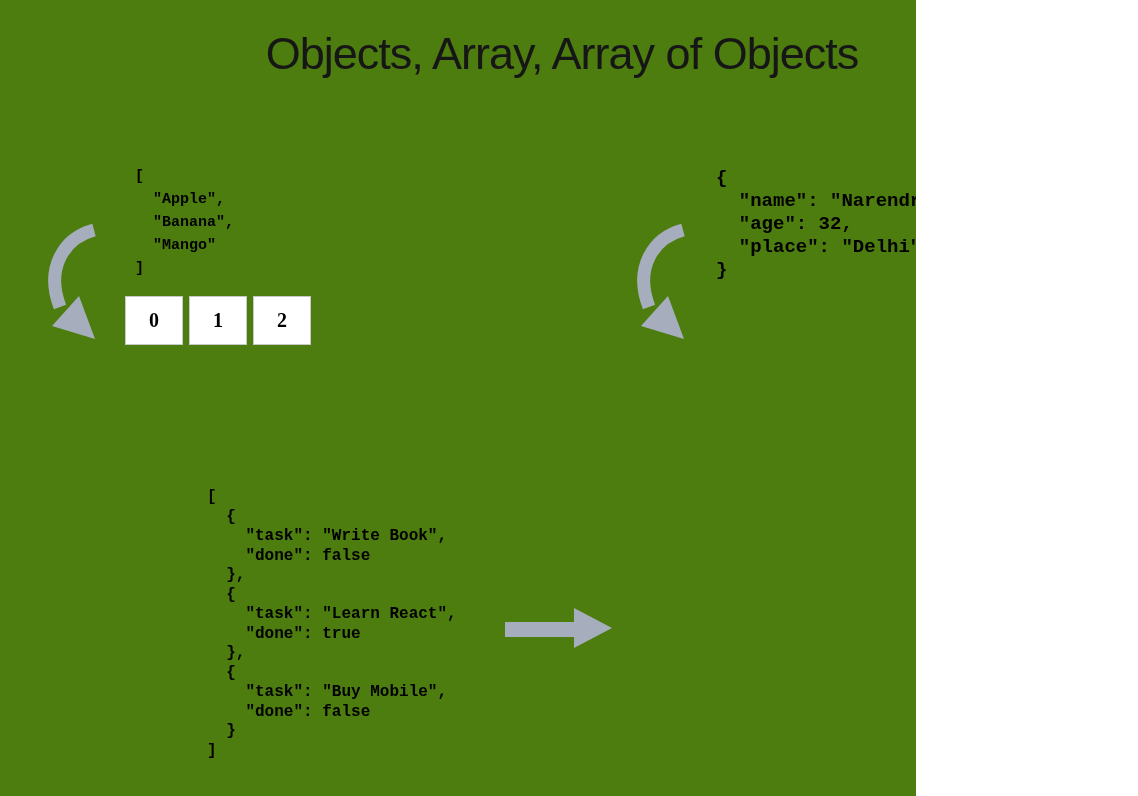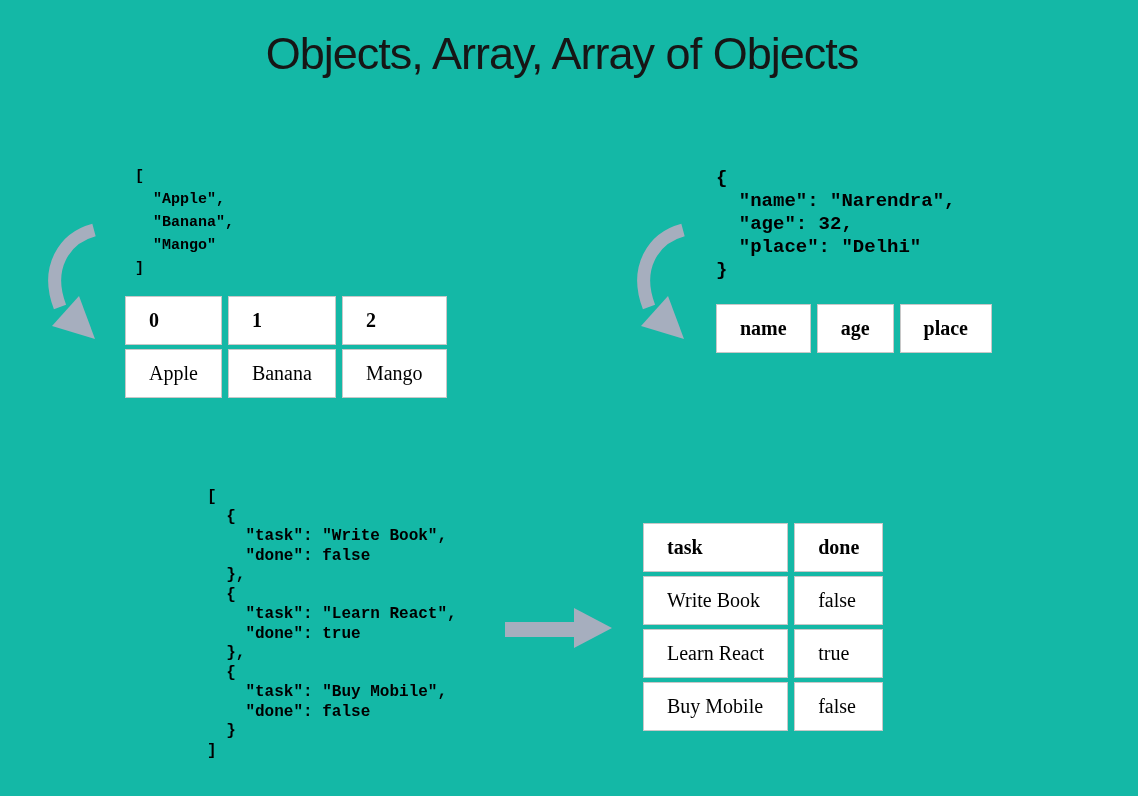--- a/index.html
+++ b/index.html
@@ -2,23 +2,23 @@
 <html><head>
 <meta charset="utf-8">
 <style>
   html, body {
     margin: 0;
     padding: 0;
     background: #ffffff;
   }
   #canvas {
     position: relative;
-    width: 1138px;
+    width: 916px;
     height: 796px;
-    background: #14b8a6;
+    background: #4d7c0f;
     overflow: hidden;
     font-family: "Liberation Sans", sans-serif;
     color: #000;
   }
   .abs { position: absolute; }
 
   
   .page-title {
     left: 0;
     top: 28px;
@@ -94,48 +94,38 @@
     </svg>
   </div>
 
   <table class="abs data-table table-array">
     <tbody>
         <tr>
       <th>0</th>
       <th>1</th>
       <th>2</th>
     </tr>
-    <tr>
-      <td>Apple</td>
-      <td>Banana</td>
-      <td>Mango</td>
-    </tr>
   </tbody>
     </table>
 
   <pre class="abs code code-object">{
   "name": "Narendra",
   "age": 32,
   "place": "Delhi"
 }</pre>
 
   <div class="abs arrow-curved-right">
     <svg viewBox="0 0 62 120" xmlns="http://www.w3.org/2000/svg">
       <path d="M 52 7 C 22 15, 3 45, 18 84" fill="none" stroke-width="13" stroke="#a6aebe"></path>
       <polygon points="53,116 37,73 10,103" fill="#a6aebe"></polygon>
     </svg>
   </div>
 
   <table class="abs data-table table-object">
     <tbody>
-        <tr>
-      <th>name</th>
-      <th>age</th>
-      <th>place</th>
-    </tr>
   </tbody>
     </table>
 
   <pre class="abs code code-task-list">[
   {
     "task": "Write Book",
     "done": false
   },
   {
     "task": "Learn React",
@@ -147,34 +137,14 @@
   }
 ]</pre>
 
   <div class="abs arrow-straight">
     <svg viewBox="0 0 107 42" xmlns="http://www.w3.org/2000/svg">
       <rect x="0" y="15" width="72" height="15" fill="#a6aebe"></rect>
       <polygon points="69,1 107,21 69,41" fill="#a6aebe"></polygon>
     </svg>
   </div>
 
-  <table class="abs data-table table-tasks">
-    <tbody>
-        <tr>
-      <th>task</th>
-      <th>done</th>
-    </tr>
-    <tr>
-      <td>Write Book</td>
-      <td>false</td>
-    </tr>
-    <tr>
-      <td>Learn React</td>
-      <td>true</td>
-    </tr>
-    <tr>
-      <td>Buy Mobile</td>
-      <td>false</td>
-    </tr>
-  </tbody>
-    </table>
 
 </div>
 
 </body></html>

